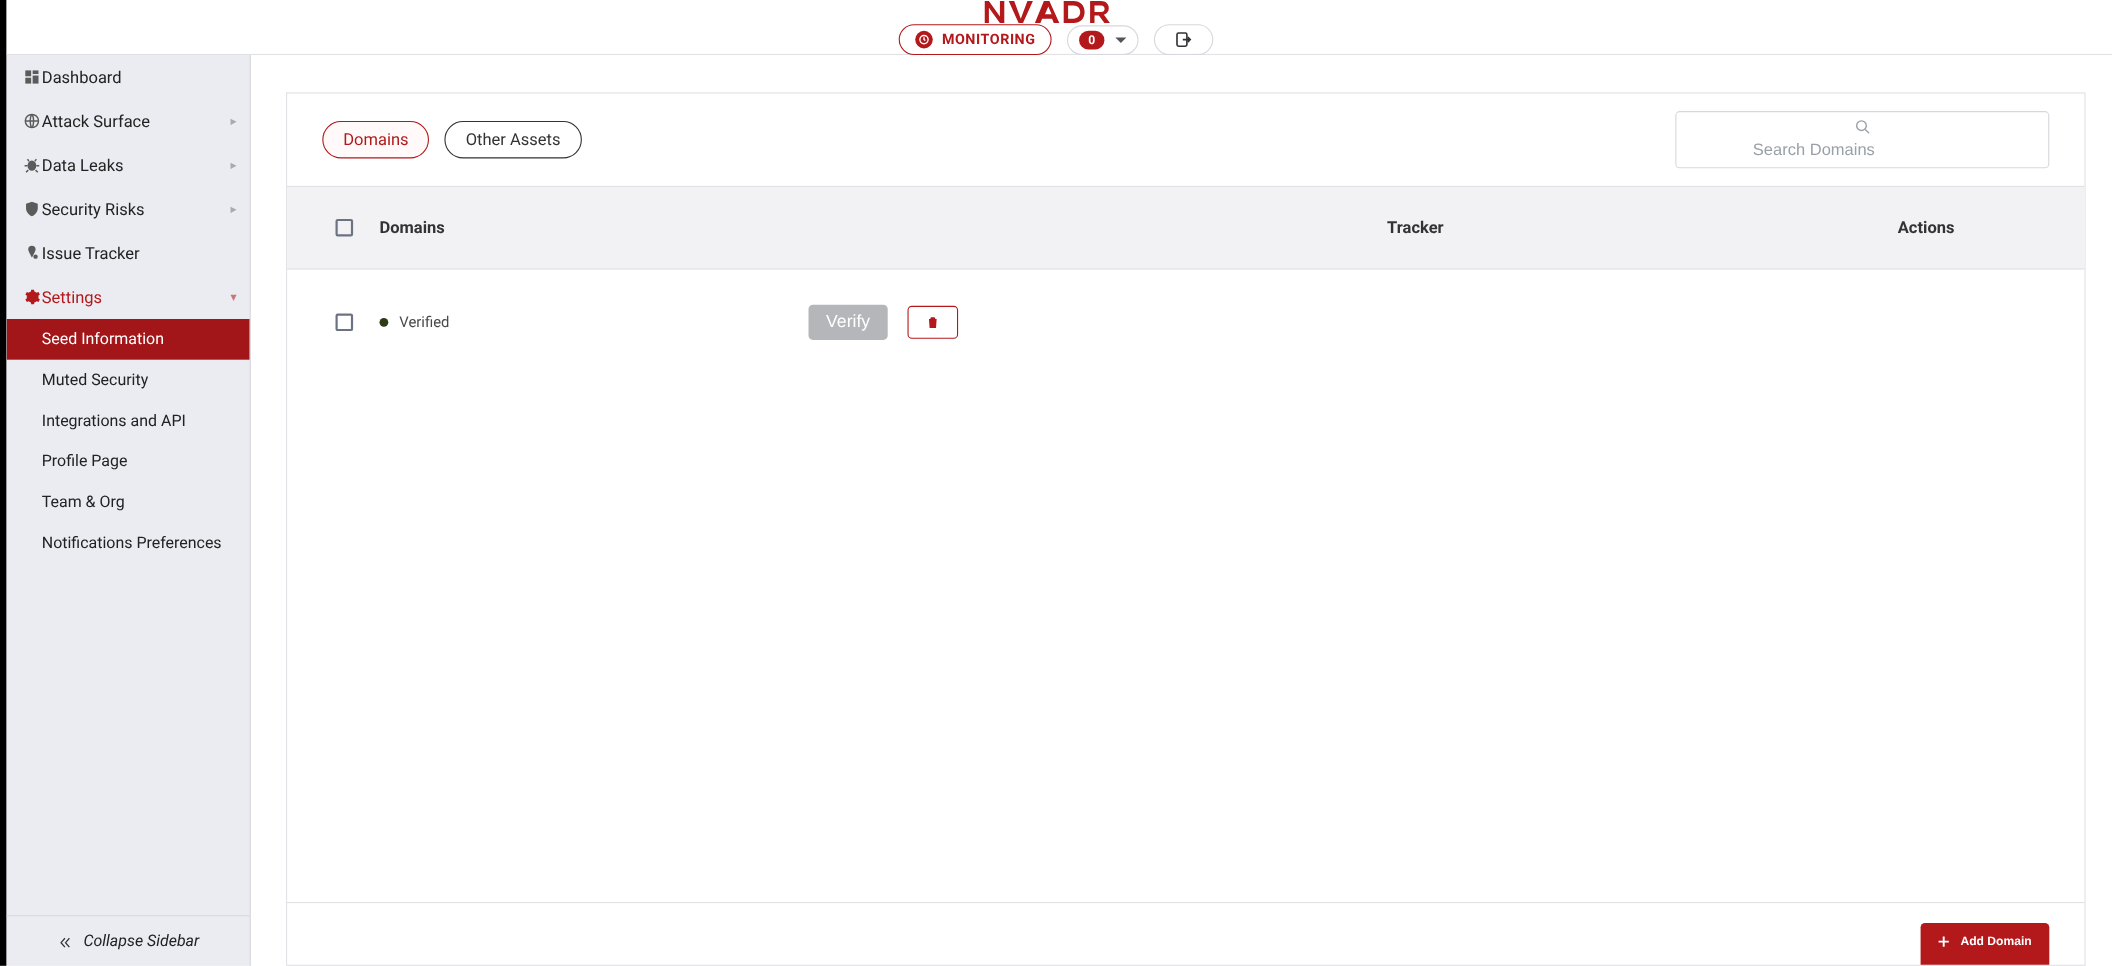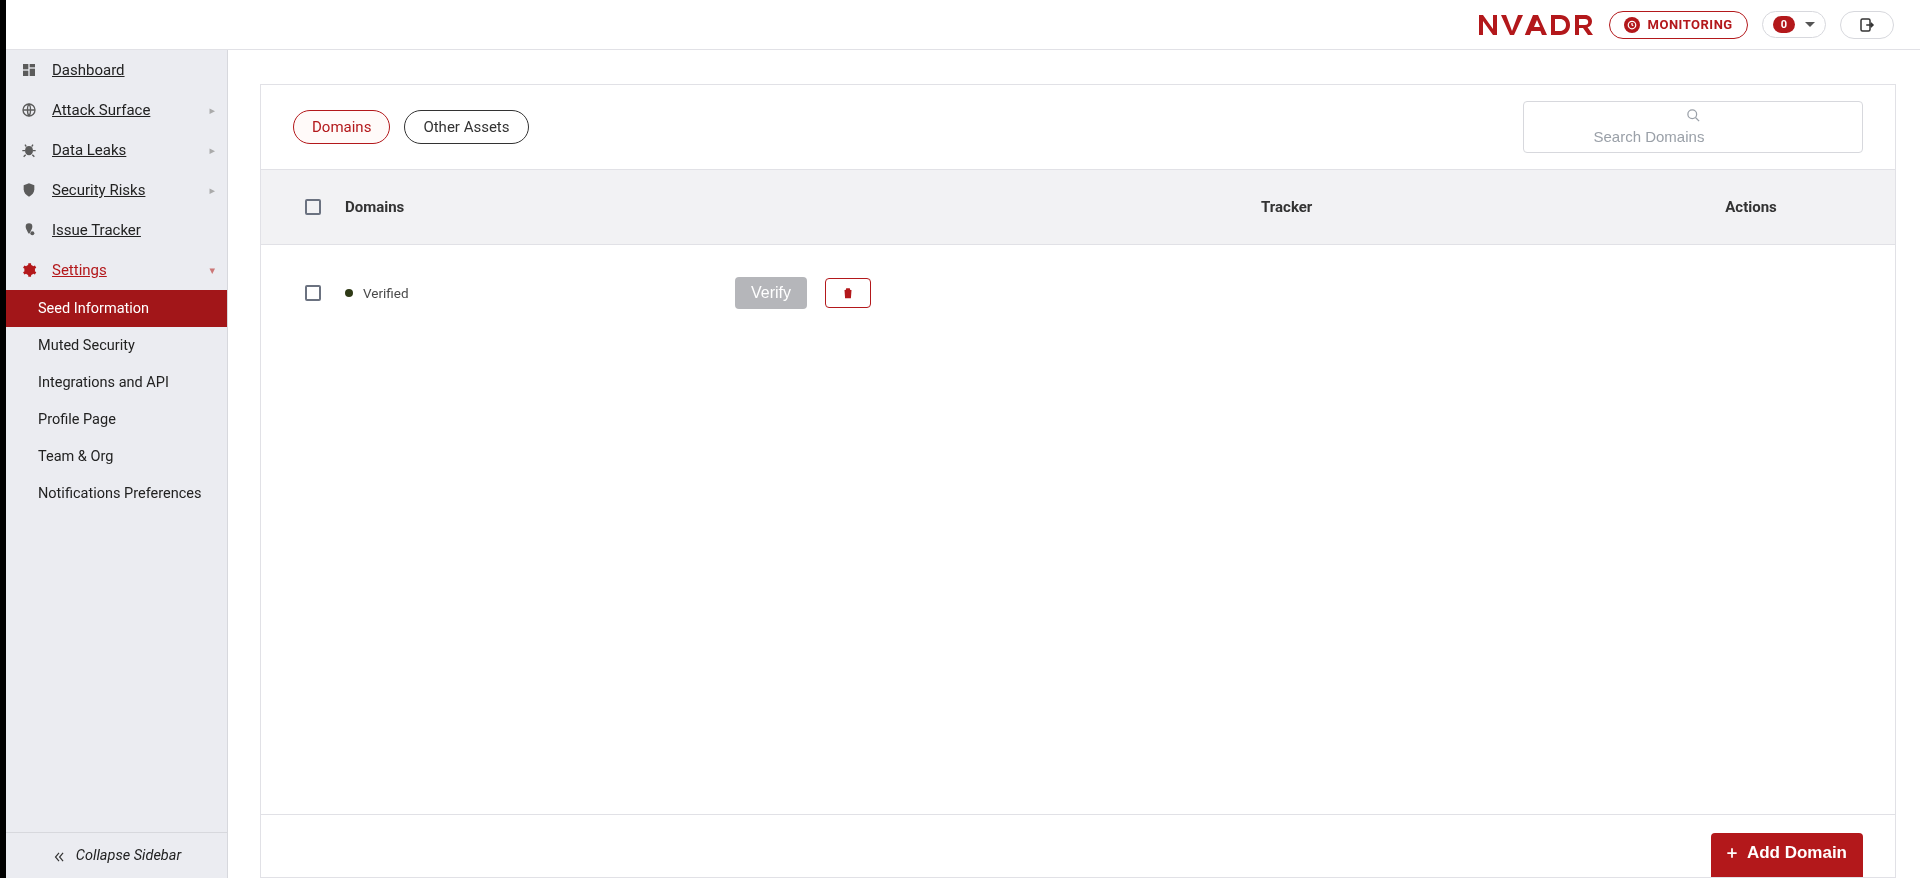--- a/index.html
+++ b/index.html
@@ -22,22 +22,22 @@
     color:var(--text);
     background:var(--bg);
     height:878px; width:1920px;
     overflow:hidden;
   }
   
   .left-gutter{position:absolute; left:0; top:0; bottom:0; width:6px; background:#000;}
   .topbar{
     position:absolute; left:6px; right:0; top:0; height:50px;
     border-bottom:1px solid var(--panel-border);
-    display:flex; align-items:center; justify-content:flex-end;
-    padding:0 26px 0 20px; background:#fff;
+    display:flex; align-items:center; justify-content:space-between;
+    padding:0 26px 0 20px; background:#fff;flex-direction:column;
   }
   .logo{font-weight:800; font-size:22px; color:var(--brand); letter-spacing:0.5px; display:flex; align-items:center;}
   .logo svg{display:block;}
   .top-right{display:flex; align-items:center; gap:14px;}
   .pill-btn{
     border:1.5px solid var(--brand); color:var(--brand);
     border-radius:999px; padding:5px 14px; display:flex; align-items:center; gap:8px;
     font-weight:700; font-size:13px; letter-spacing:0.5px; background:#fff; cursor:pointer;
   }
   .pill-btn .icon-circle{width:16px; height:16px; border-radius:50%; background:var(--brand); display:flex; align-items:center; justify-content:center; color:#fff;}
@@ -52,22 +52,22 @@
   }
 
   
   .sidebar{
     position:absolute; left:6px; top:50px; width:222px; bottom:0;
     background:var(--sidebar-bg); border-right:1px solid var(--sidebar-border);
     display:flex; flex-direction:column;
   }
   .side-scroll{flex:1; overflow:auto;}
   .side-item{
-    display:flex; align-items:center; gap:14px; padding:11px 14px;
-    font-size:15px; color:#222; cursor:pointer; position:relative;text-decoration:underline;
+    display:flex; align-items:center; padding:11px 14px;
+    font-size:15px; color:#222; cursor:pointer; position:relative;
   }
   .side-item .side-icon{width:18px; display:flex; justify-content:center; color:#5b5b5b;}
   .side-item .chev{position:absolute; right:12px; color:#aaa; font-size:11px;}
   .side-item.active{color:var(--brand);}
   .side-item.active .side-icon{color:var(--brand);}
   .sub-item{
     display:block; padding:10px 14px 10px 32px; font-size:14.5px; color:#222; cursor:pointer;
   }
   .sub-item.selected{background:var(--brand-dark); color:#fff;}
   .collapse-bar{
@@ -126,21 +126,21 @@
   }
   .btn-outline-danger{
     border:1px solid var(--brand); color:var(--brand); background:#fff; border-radius:4px; width:46px; height:30px;
     display:flex; align-items:center; justify-content:center; cursor:pointer;
   }
 
   .card-foot{
     margin-top:auto; border-top:1px solid var(--panel-border); padding:18px 32px 0 32px; display:flex; justify-content:flex-end;
   }
   .btn-primary{
-    background:var(--brand); color:#fff; border:none; border-radius:4px 4px 0 0; padding:10px 16px 14px 14px; font-size:17px; font-weight:600;
+    background:var(--brand); color:#fff; border:none; border-radius:4px 4px 0 0; padding:10px 16px 14px 14px; font-size:11px; font-weight:600;
     display:flex; align-items:center; gap:8px; cursor:pointer;
   }
 </style>
 </head>
 <body>
 
 <div class="left-gutter"></div>
 
 <div class="topbar">
   <div class="logo">

